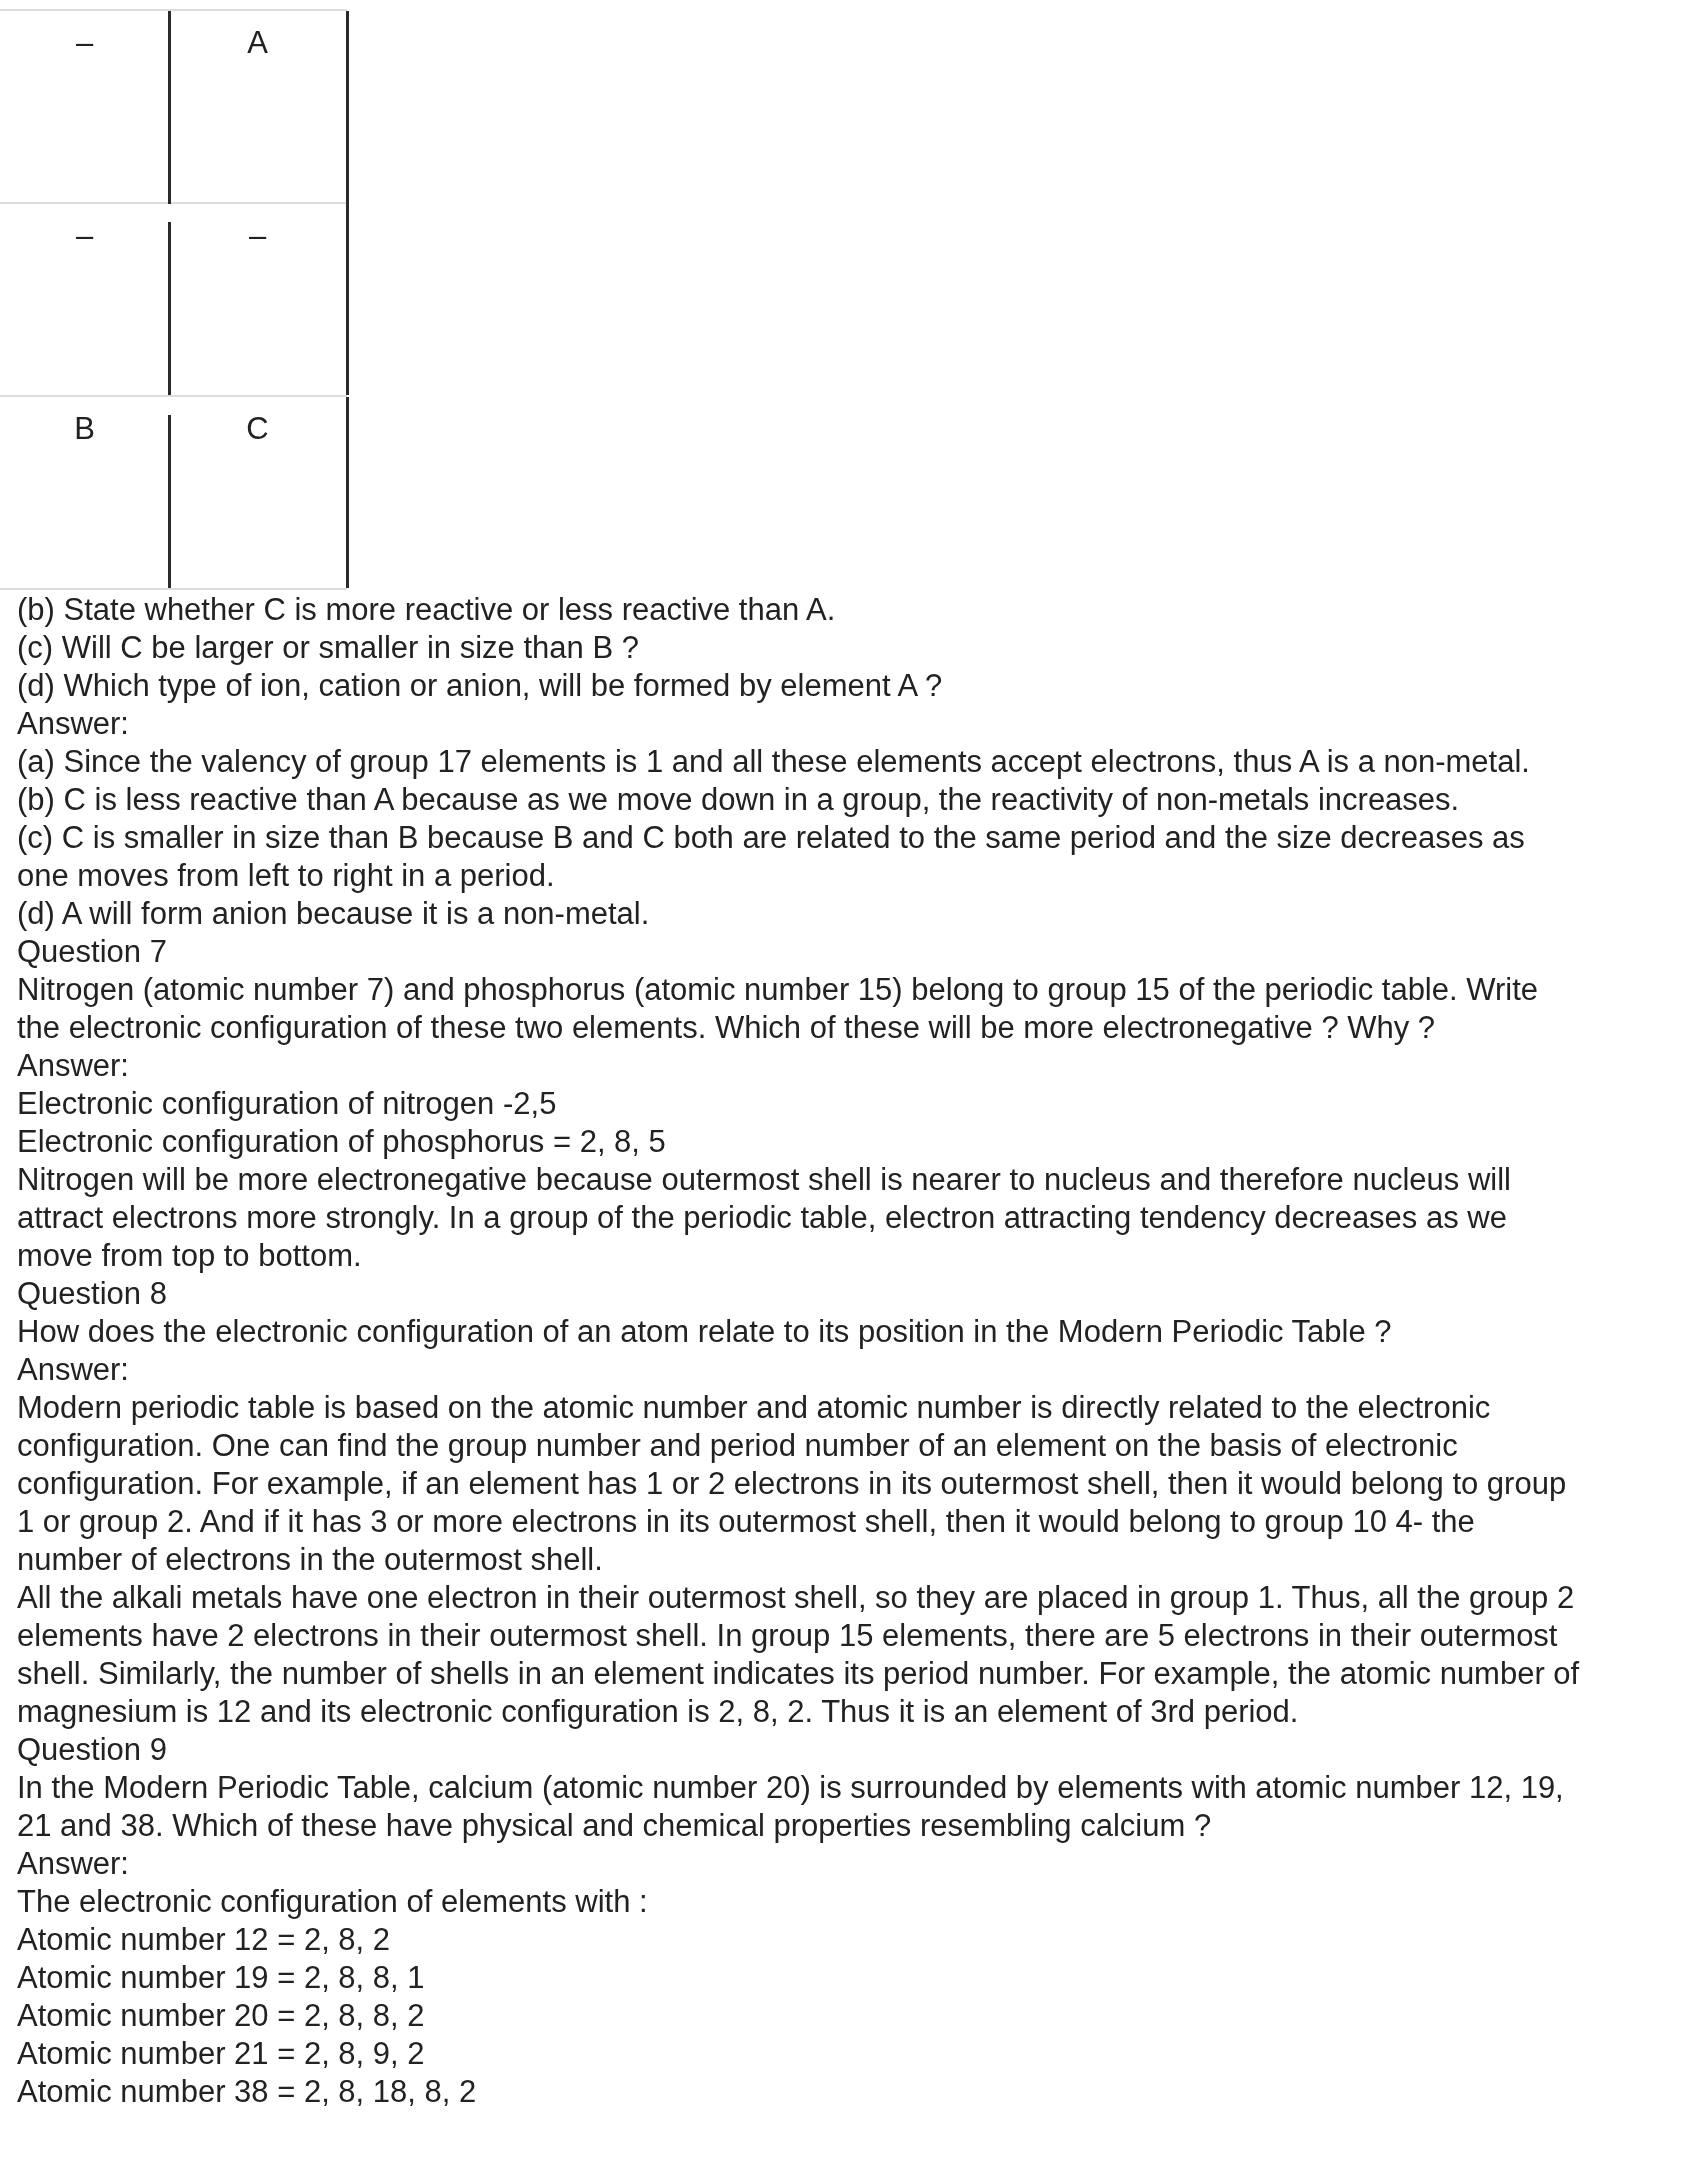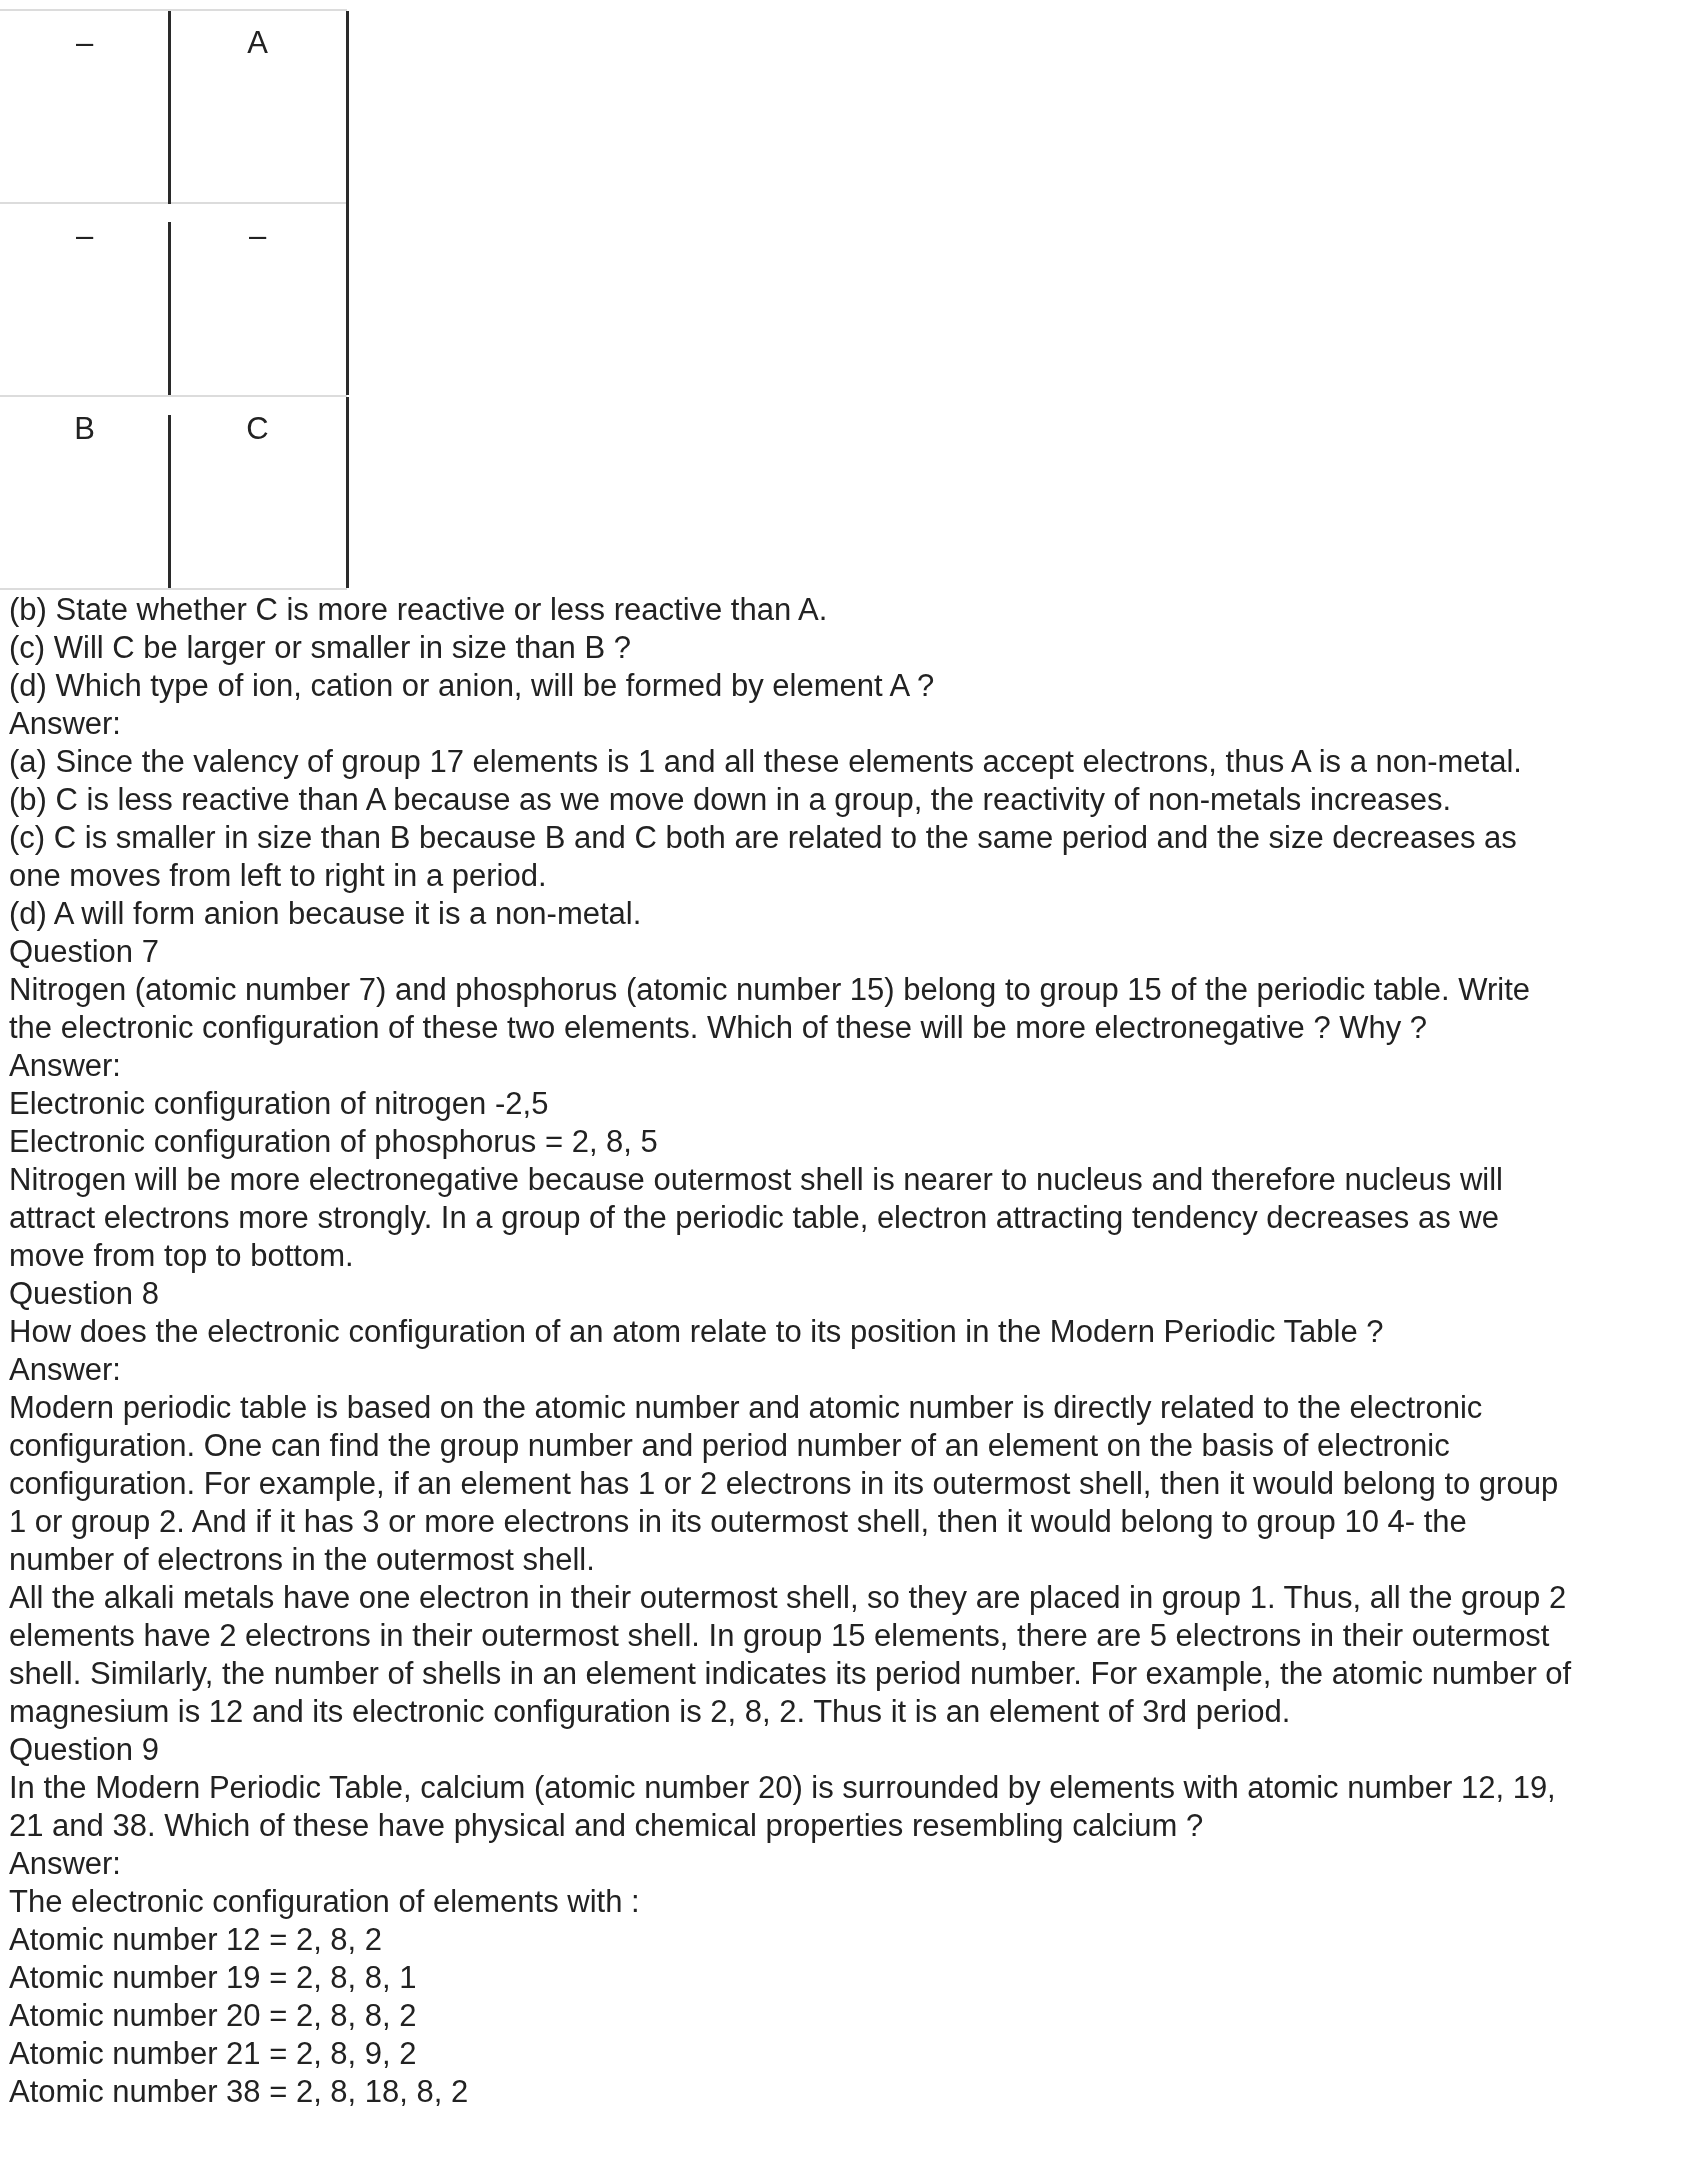--- a/index.html
+++ b/index.html
@@ -16,21 +16,21 @@
   }
   .c1 { left: 0; width: 169px; }
   .c2 { left: 169px; width: 177px; }
   .vline { position: absolute; width: 3px; background: #2a2a2a; }
   .vline.mid { left: 168px; }
   .vline.right { left: 346px; }
   .body-text {
     position: absolute; left: 9px; top: 591px; width: 1673px;
     font-size: 31px; line-height: 38px; white-space: pre;
   }
-  .line { display: block; height: 38px; }
+  .line { display: block; height: 38px; margin-left: 8px; }
 </style>
 </head>
 <body>
 
 <div class="tbl">
   <div class="row first">
     <div class="cell c1">–</div>
     <div class="cell c2">A</div>
     <div class="vline mid" style="top:0;height:193px;"></div>
     <div class="vline right" style="top:0;height:193px;"></div>

